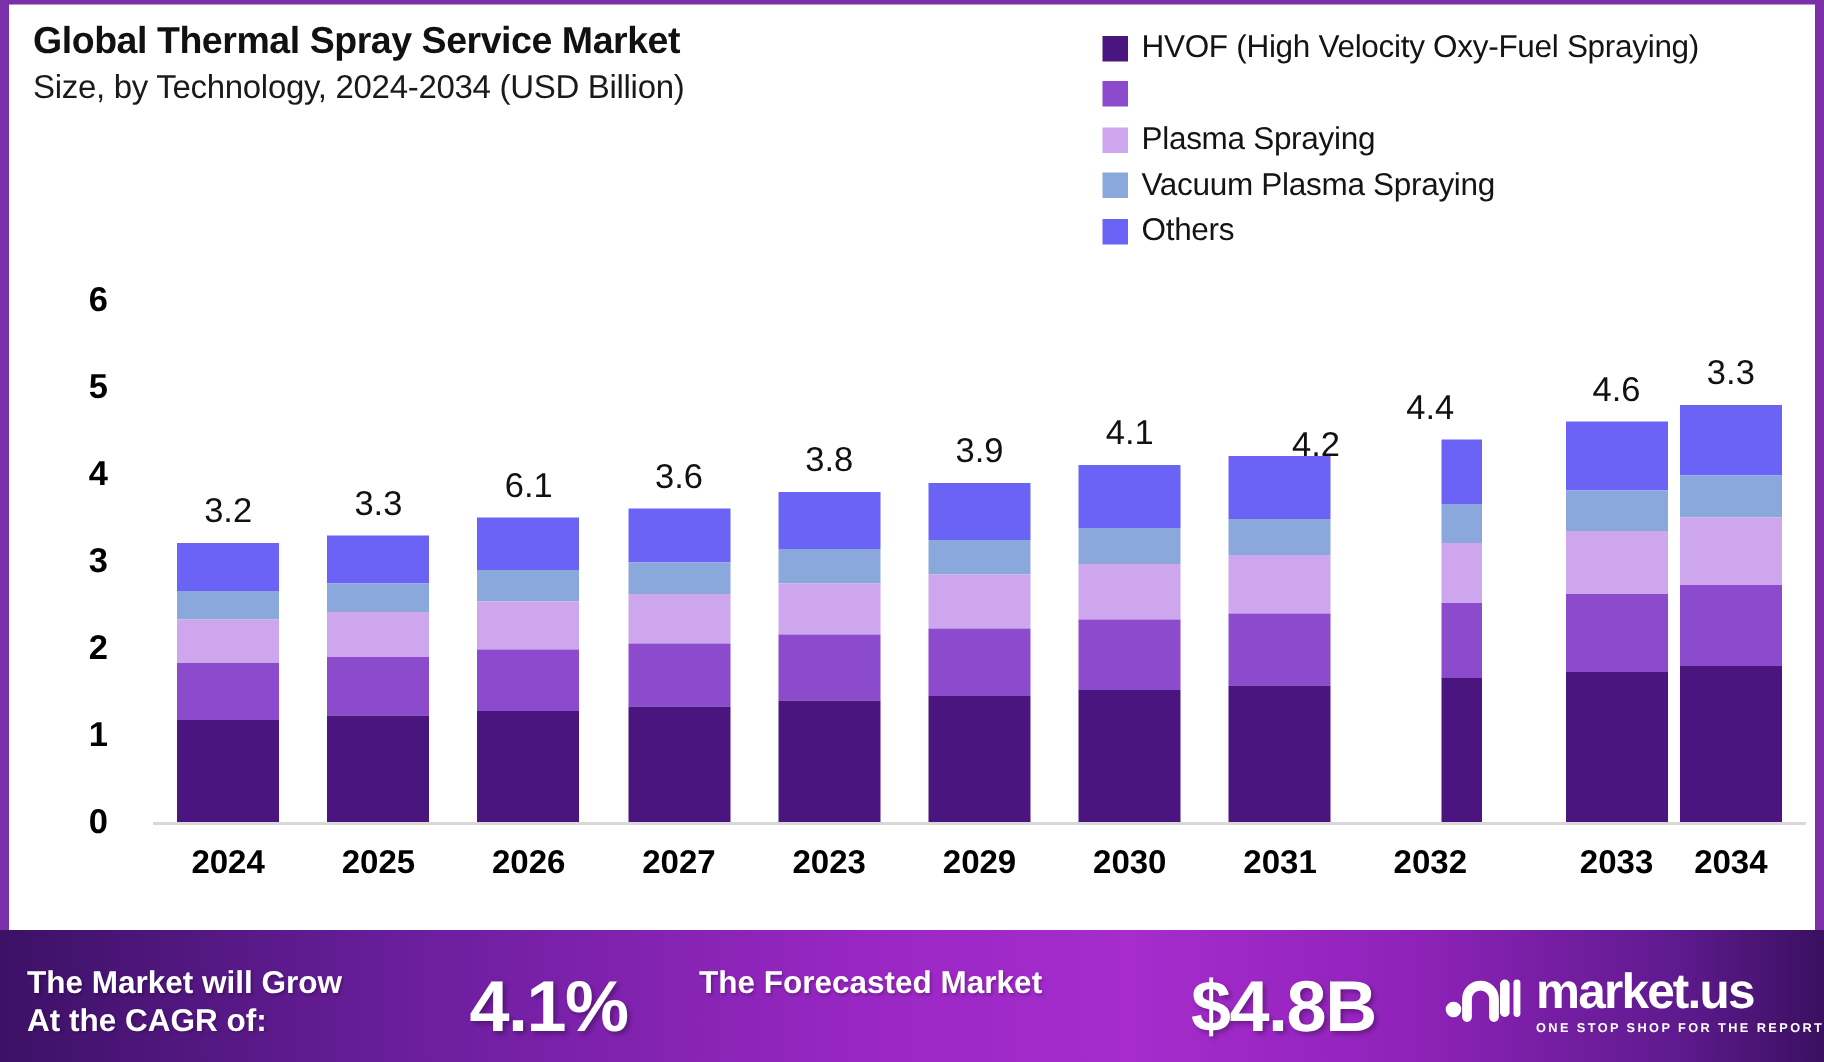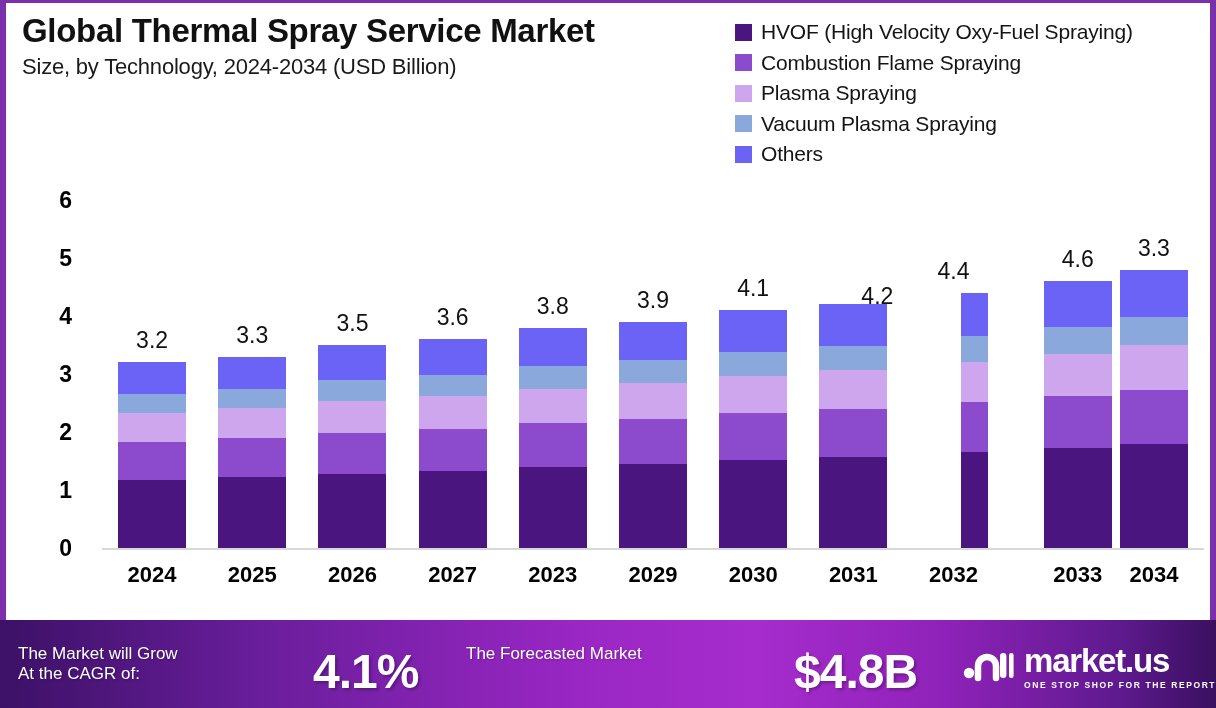--- a/index.html
+++ b/index.html
@@ -18,21 +18,21 @@
     border-top: 3px solid #7B2FA8;
   }
   
   .header {
     position: absolute;
     left: 0; top: 0;
     width: 100%;
     padding: 10px 0 0 16px;
   }
   .title {
-    font-size: 33px;
+    font-size: 25px;
     font-weight: bold;
     color: #111111;
     letter-spacing: -0.3px;
     line-height: 1.12;
     white-space: nowrap;
   }
   .subtitle {
     font-size: 22px;
     font-weight: normal;
     color: #1a1a1a;
@@ -124,22 +124,22 @@
     position: absolute;
     left: -6px; bottom: 0;
     width: 1216px; height: 88px;
     background: linear-gradient(90deg, #3C1166 0%, #6A1E9C 22%, #9A27C4 48%, #A62CCD 62%, #8E22B8 78%, #5E1A8E 92%, #3A1060 100%);
     display: flex;
     align-items: center;
     overflow: hidden;
   }
   .banner-text {
     color: #ffffff;
-    font-size: 17px;
-    font-weight: normal;
+    font-size: 21px;
+    font-weight: bold;
     line-height: 1.18;
     white-space: nowrap;
     text-shadow: 1px 1px 2px rgba(0,0,0,0.25);
   }
   .banner-big {
     color: #ffffff;
     font-size: 48px;
     font-weight: bold;
     white-space: nowrap;
     letter-spacing: -1px;
@@ -182,21 +182,20 @@
     <div class="subtitle">Size, by Technology, 2024-2034 (USD Billion)</div>
   </div>
 
   <div class="legend" id="legend">
       <div class="legend-item">
         <span class="legend-swatch" style="background: rgb(75, 21, 128);"></span>
         <span class="legend-label">HVOF (High Velocity Oxy-Fuel Spraying)</span>
       </div>
       <div class="legend-item">
         <span class="legend-swatch" style="background: rgb(139, 75, 204);"></span>
-        <span class="legend-label">Combustion Flame Spraying</span>
       </div>
       <div class="legend-item">
         <span class="legend-swatch" style="background: rgb(206, 166, 238);"></span>
         <span class="legend-label">Plasma Spraying</span>
       </div>
       <div class="legend-item">
         <span class="legend-swatch" style="background: rgb(139, 168, 220);"></span>
         <span class="legend-label">Vacuum Plasma Spraying</span>
       </div>
       <div class="legend-item">
@@ -240,21 +239,21 @@
           <div class="x-tick">2025</div>
         </div>
         <div class="bar-group" style="width: 68px; left: 216.455px; bottom: 63px;">
           <div class="bar-stack">
             <div class="seg" style="height: 74.24px; background: rgb(75, 21, 128);"></div>
             <div class="seg" style="height: 41.18px; background: rgb(139, 75, 204);"></div>
             <div class="seg" style="height: 31.9px; background: rgb(206, 166, 238);"></div>
             <div class="seg" style="height: 20.3px; background: rgb(139, 168, 220);"></div>
             <div class="seg" style="height: 35.38px; background: rgb(107, 99, 245);"></div>
           </div>
-          <div class="bar-total" style="bottom: 211px;">3.5</div>
+          <div class="bar-total" style="bottom: 211px;">6.1</div>
           <div class="x-tick">2026</div>
         </div>
         <div class="bar-group" style="width: 68px; left: 316.636px; bottom: 63px;">
           <div class="bar-stack">
             <div class="seg" style="height: 77.14px; background: rgb(75, 21, 128);"></div>
             <div class="seg" style="height: 42.34px; background: rgb(139, 75, 204);"></div>
             <div class="seg" style="height: 33.06px; background: rgb(206, 166, 238);"></div>
             <div class="seg" style="height: 20.88px; background: rgb(139, 168, 220);"></div>
             <div class="seg" style="height: 35.38px; background: rgb(107, 99, 245);"></div>
           </div>

